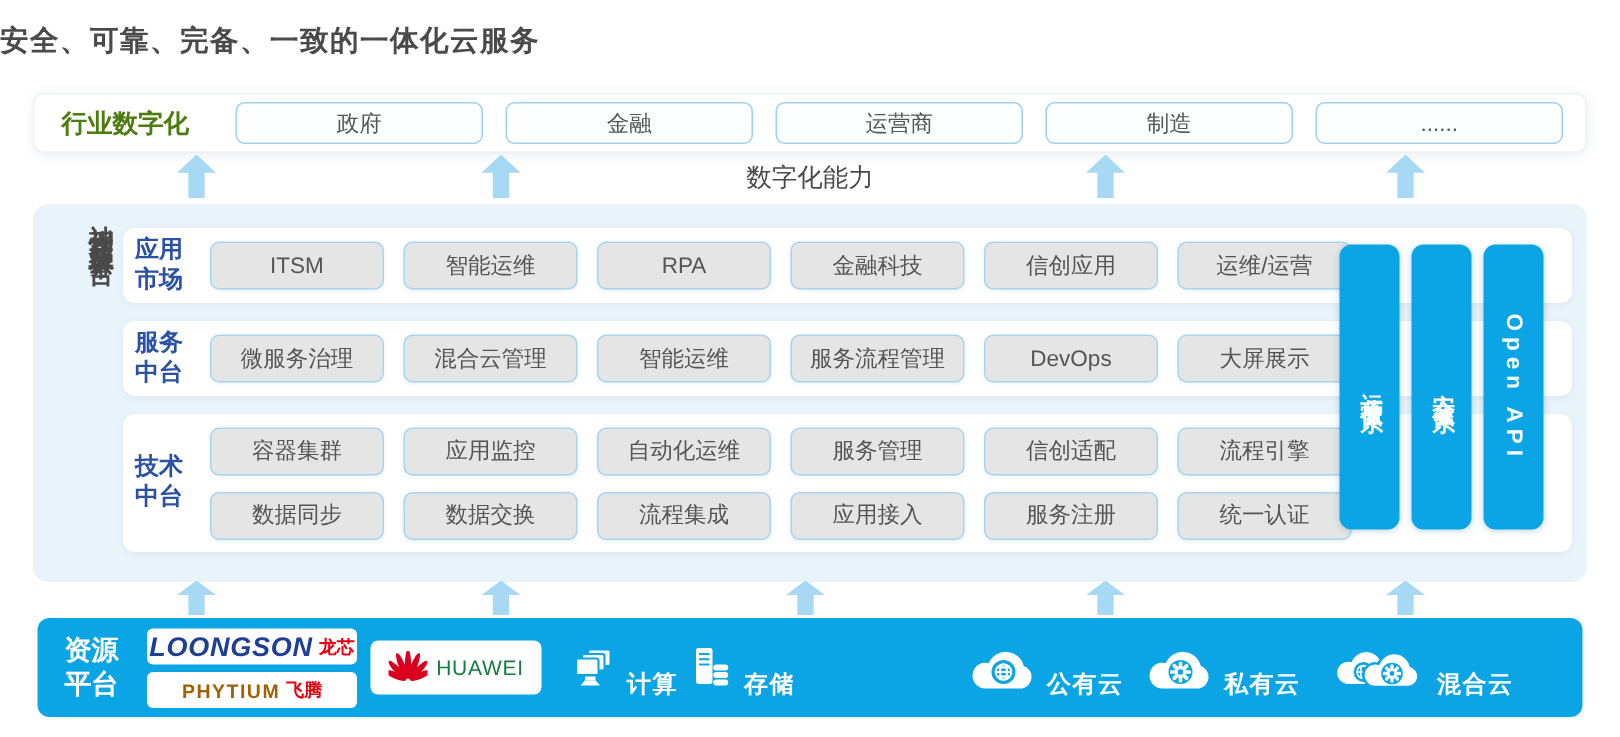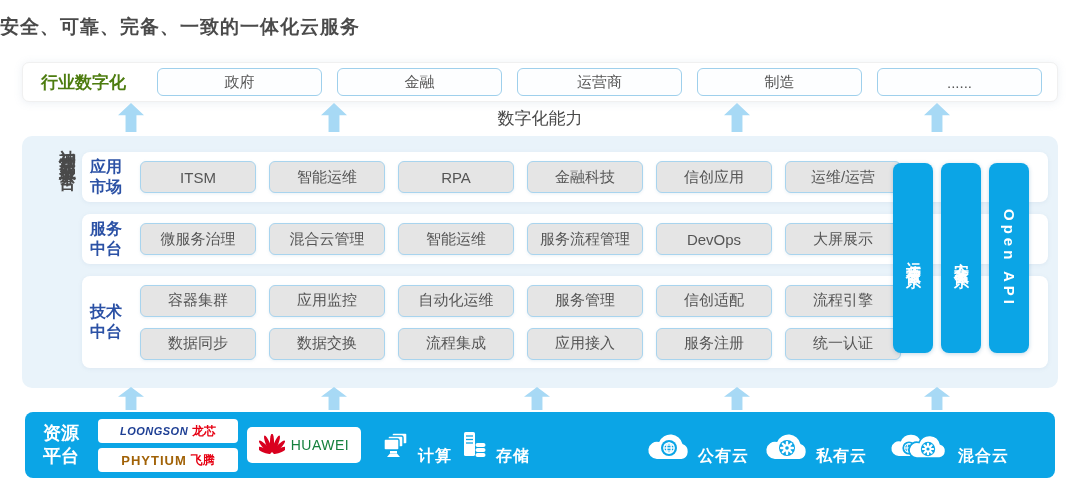--- a/index.html
+++ b/index.html
@@ -53,21 +53,21 @@
     font-weight:bold;letter-spacing:4px;}
 
   
   .resource-bar{position:absolute;left:25px;top:412px;width:1030px;height:66px;background:#0ba5e6;
     border-radius:8px;}
   .resource-label{position:absolute;left:18px;top:0;height:66px;display:flex;align-items:center;
     width:40px;font-size:18px;font-weight:bold;color:#fff;line-height:1.3;word-break:break-all;}
   .vendor-col{position:absolute;left:73px;top:7px;display:flex;flex-direction:column;gap:5px;}
   .vendor-box{width:140px;height:24px;background:#fff;border-radius:4px;display:flex;
     align-items:center;justify-content:center;gap:4px;}
-  .loongson-latin{font-size:11px;font-weight:900;font-style:italic;color:#1e3f94;letter-spacing:.5px;}
+  .loongson-latin{font-size:18px;font-weight:900;font-style:italic;color:#1e3f94;letter-spacing:.5px;}
   .loongson-cjk{font-size:12px;font-weight:bold;color:#e60012;}
   .phytium-latin{font-size:13px;font-weight:bold;color:#a16207;letter-spacing:1px;}
   .phytium-cjk{font-size:12px;font-weight:bold;color:#e60012;}
   .huawei-box{position:absolute;left:222px;top:15px;width:114px;height:36px;background:#fff;
     border-radius:5px;display:flex;align-items:center;justify-content:center;gap:6px;}
   .huawei-latin{font-size:14px;font-weight:normal;color:#15803d;letter-spacing:.5px;}
   .service-item{position:absolute;top:0;height:66px;display:flex;align-items:center;gap:7px;}
   .service-label{font-size:16px;color:#fff;font-weight:bold;letter-spacing:1px;margin-top:22px;}
   .svc-icon{display:block;}
 </style>

